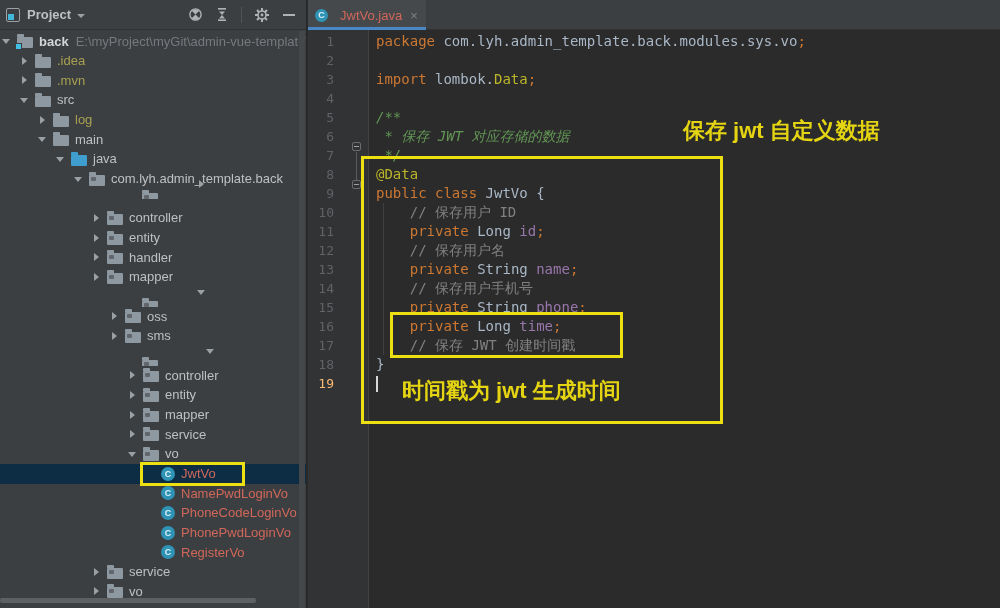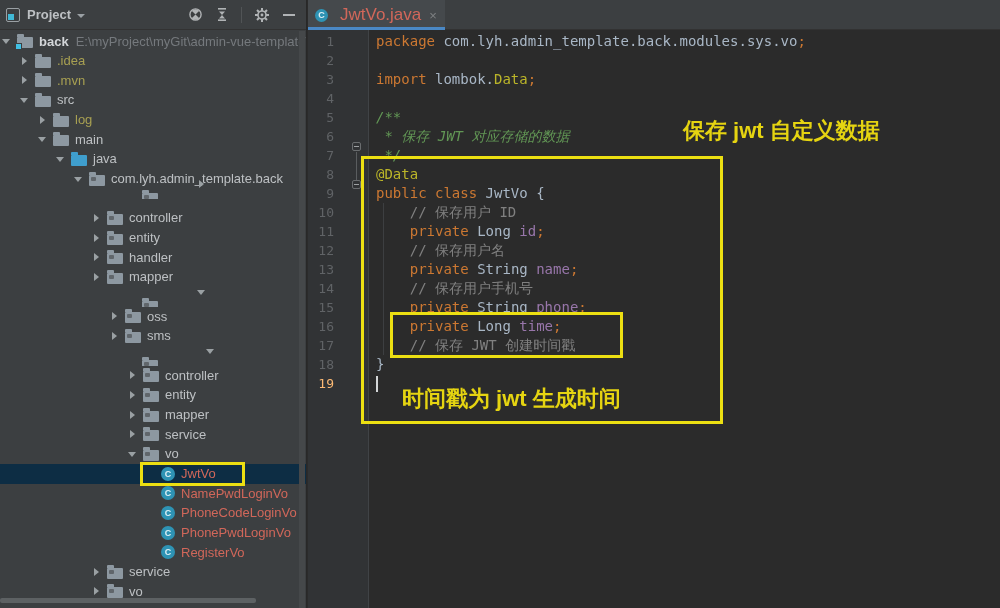--- a/index.html
+++ b/index.html
@@ -70,21 +70,21 @@
   
   .tab-bar {
     position:absolute; left:308px; top:0; width:692px; height:30px;
     background:#3c3f41; border-bottom:1px solid #323232;
   }
   .tab {
     position:absolute; left:0; top:0; height:30px; padding:0 8px 0 7px;
     display:flex; align-items:center; gap:6px; background:#45494c;
   }
   .tab .underline { position:absolute; left:0; bottom:0; width:100%; height:3px; background:#4a88c5; }
-  .tab-title { font-size:17px; color:#d1675a; }
+  .tab-title { font-size:13px; color:#d1675a; }
   .tab-close { color:#7e8183; font-size:13px; line-height:13px; margin-left:2px; cursor:pointer; }
   .ticon.class.small { width:13px; height:13px; line-height:13px; }
 
   .editor { position:absolute; left:308px; top:30px; width:692px; height:578px; background:#2b2b2b; }
   .gutter { position:absolute; left:0; top:0; width:61px; height:578px; background:#313335; border-right:1px solid #404346; }
   .gutter-numbers { position:absolute; left:0; top:2px; width:26px; }
   .lnum { height:19px; line-height:19px; text-align:right; color:#606366;
     font-family:"DejaVu Sans Mono", monospace; font-size:13px; }
   .lnum.current { color:#fdba74; }
   .fold { position:absolute; left:44px; width:9px; height:9px; border:1px solid #6a6d6f;
@@ -376,15 +376,15 @@
         <div class="code-line"><span class="tok-plain">}</span></div>
         <div class="code-line"></div>
       </div>
     <div class="caret" style="top: 346px;"></div>
   </div>
 
   <div class="anno-box" style="left:140px; top:462px; width:105px; height:24px;"></div>
   <div class="anno-box" style="left:361px; top:156px; width:362px; height:268px;"></div>
   <div class="anno-box" style="left:390px; top:312px; width:233px; height:46px;"></div>
   <div class="anno-text" style="left:683px; top:116px;">保存 jwt 自定义数据</div>
-  <div class="anno-text" style="left:402px; top:376px;margin-top:8px;">时间戳为 jwt 生成时间</div>
+  <div class="anno-text" style="left:402px; top:376px;">时间戳为 jwt 生成时间</div>
 
 </div>
 
 </body></html>

